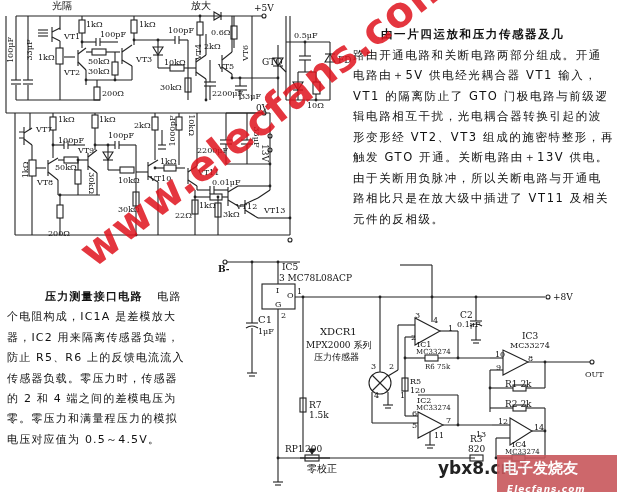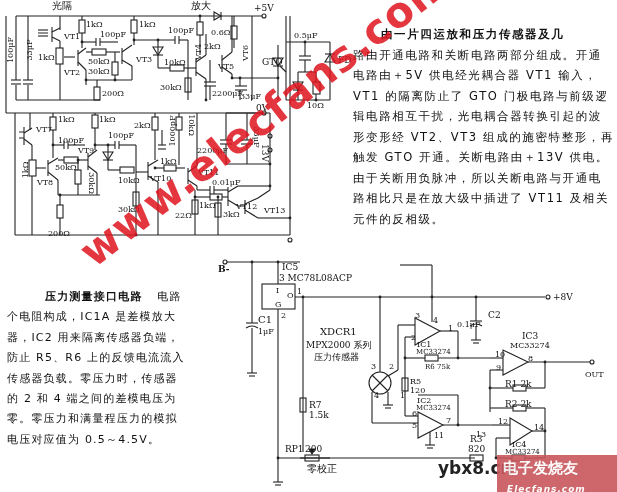--- a/index.html
+++ b/index.html
@@ -534,21 +534,21 @@
   <span class="lbl" style="left:282px;top:262px;">IC5</span>
   <span class="lbl" style="left:279px;top:273px;">3 MC78L08ACP</span>
   <span class="lbl sm" style="left:276px;top:286px;">I</span>
   <span class="lbl sm" style="left:287px;top:291px;">O</span>
   <span class="lbl sm" style="left:275px;top:300px;">G</span>
   <span class="lbl sm" style="left:297px;top:287px;">1</span>
   <span class="lbl sm" style="left:281px;top:311px;">2</span>
 
   <span class="lbl" style="left:258px;top:315px;font-size:10px;">C1</span>
   <span class="lbl sm" style="left:258px;top:327px;">1μF</span>
-  <span class="lbl" style="left:488px;top:310px;text-align:center;">C2</span>
+  <span class="lbl" style="left:460px;top:310px;text-align:center;">C2</span>
   <span class="lbl sm" style="left:457px;top:320px;text-align:center;">0.1μF</span>
 
   <span class="lbl" style="left:320px;top:327px;font-size:10px;">XDCR1</span>
   <span class="lbl" style="left:306px;top:340px;font-size:9px;">MPX2000 系列</span>
   <span class="lbl" style="left:314px;top:352px;font-size:9px;">压力传感器</span>
   <span class="lbl sm" style="left:371px;top:362px;">3</span>
   <span class="lbl sm" style="left:389px;top:362px;">2</span>
   <span class="lbl sm" style="left:374px;top:391px;">4</span>
   <span class="lbl sm" style="left:400px;top:391px;">1</span>
 

